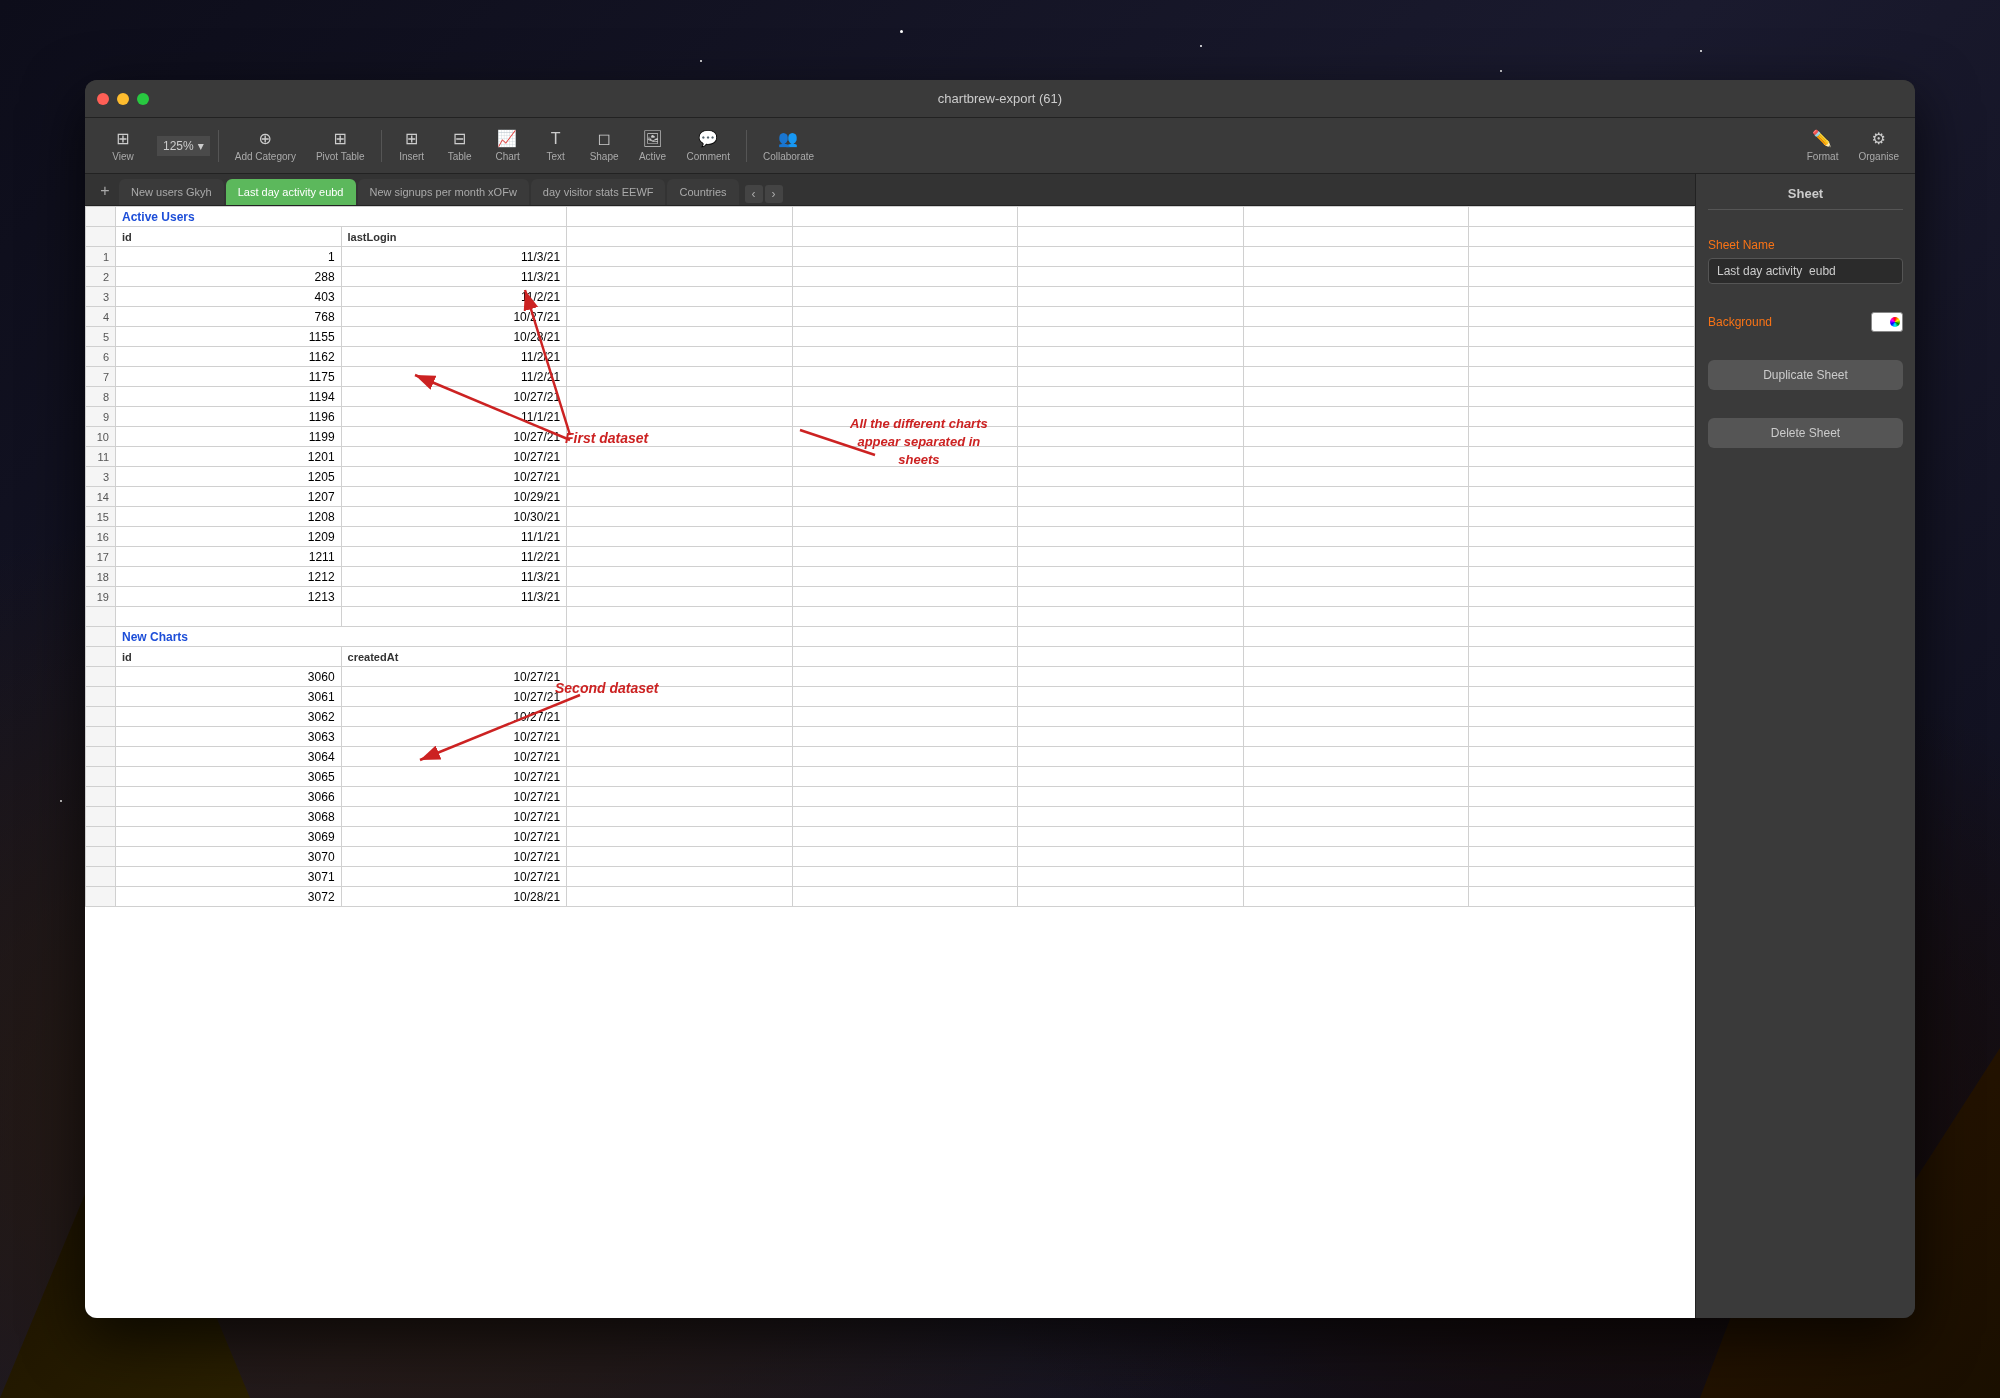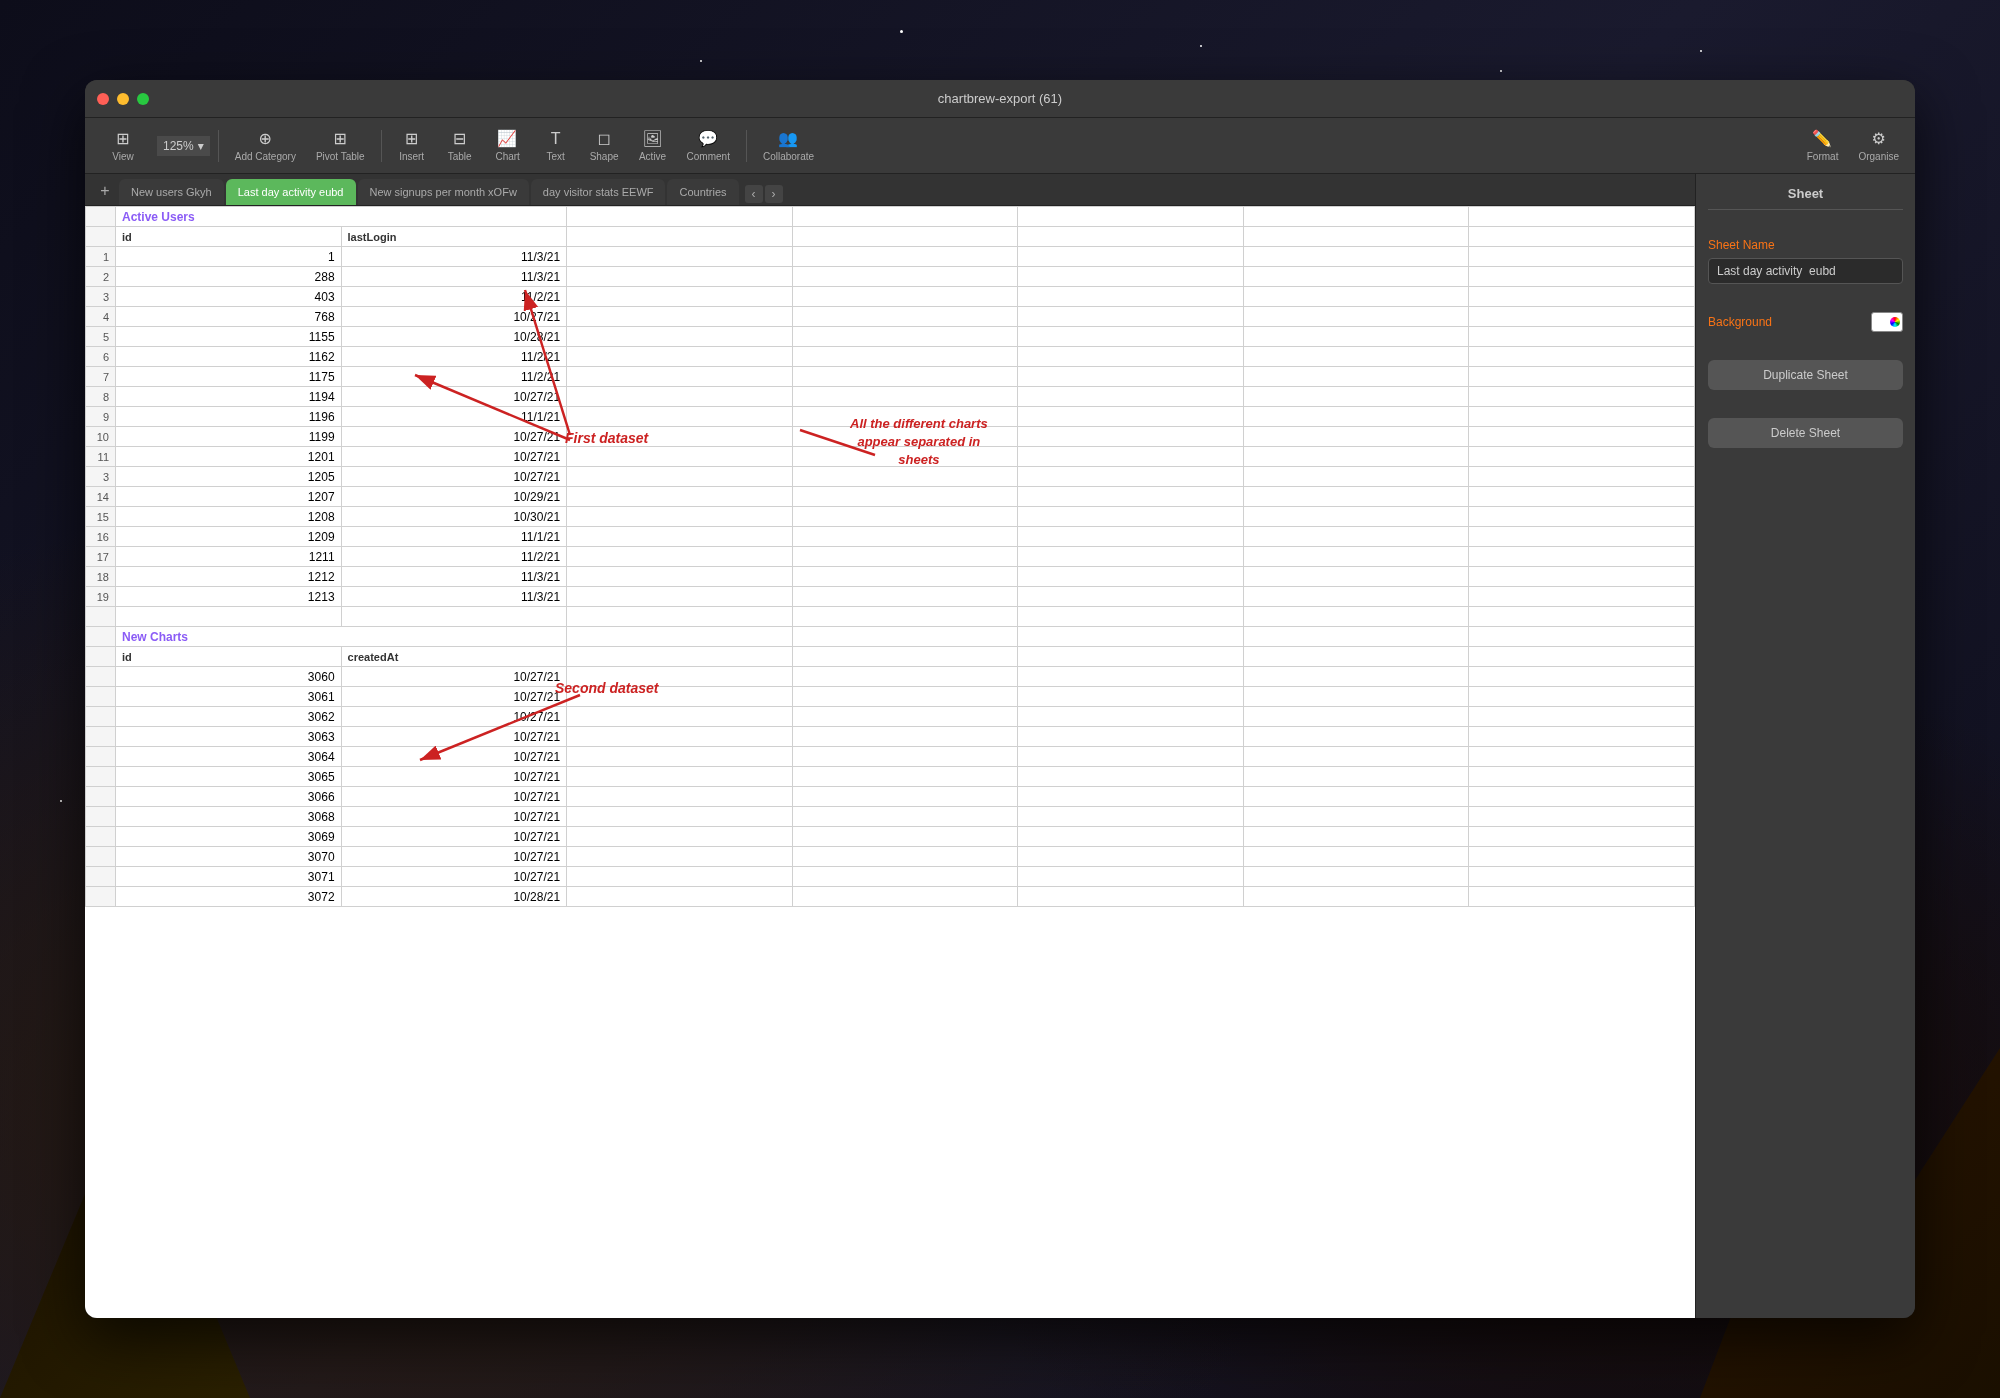--- a/index.html
+++ b/index.html
@@ -270,21 +270,21 @@
       color: #555;
       font-size: 11px;
       min-width: 30px;
       width: 30px;
     }
 
     .spreadsheet .section-header {
       background: white;
       font-weight: bold;
       font-size: 12px;
-      color: #8b5cf6;
+      color: #1d4ed8;
     }
 
     .spreadsheet .col-label {
       background: white;
       font-weight: bold;
       font-size: 11px;
       color: #333;
     }
 
     .spreadsheet .data-cell {

